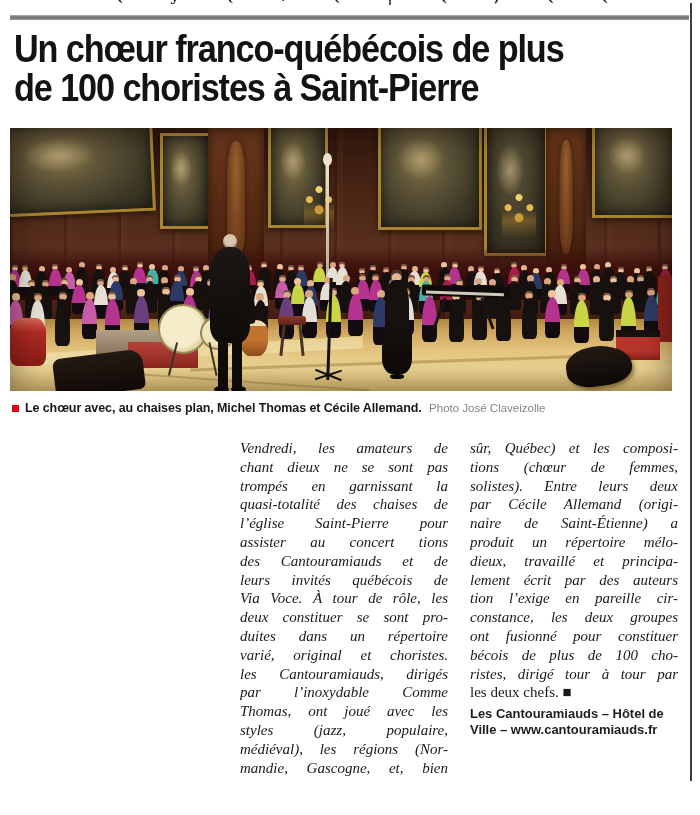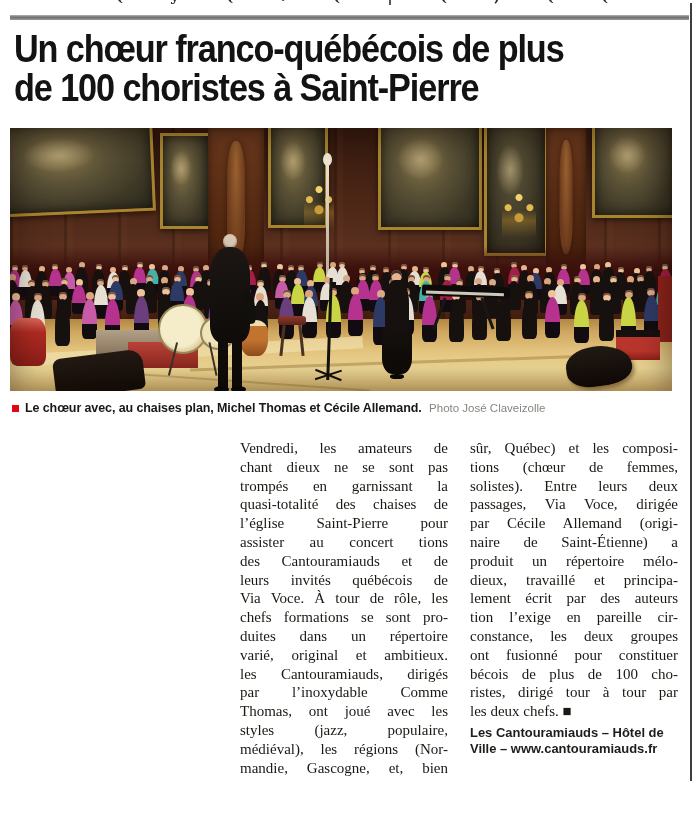--- a/index.html
+++ b/index.html
@@ -139,21 +139,21 @@
   .caption{position:absolute;left:12px;top:398px;width:676px;}
   .redsq{display:inline-block;width:7px;height:7px;background:#e30613;margin-right:6px;}
   .capb{font-weight:bold;font-size:12.5px;color:#181818;letter-spacing:-.1px;}
   .capc{font-size:11.5px;color:#87857f;margin-left:3px;}
 
   
   .col{position:absolute;top:439px;font-family:"Liberation Serif",serif;font-size:15px;
         line-height:18.8px;color:#1c1813;}
   .col1{left:240px;width:208px;}
   .col2{left:470px;width:208px;}
-  .jline{text-align:justify;text-align-last:justify;height:18.8px;overflow:hidden;}
+  .jline{text-align:justify;text-align-last:justify;height:18.8px;overflow:hidden;font-style:italic;}
   .lline{text-align:left;height:18.8px;overflow:hidden;}
   .credit-wrap{margin-top:4px;}
   .credit-line{font-family:"Liberation Sans",sans-serif;font-weight:bold;font-size:13.5px;
         line-height:15.6px;color:#1f1d1a;transform:scaleX(.96);transform-origin:0 50%;white-space:nowrap;}
 </style>
 </head>
 <body>
 
 <div class="page">
 
@@ -699,35 +699,34 @@
   <div class="col col1" id="col1">
       <div class="jline">Vendredi, les amateurs de</div>
       <div class="jline">chant dieux ne se sont pas</div>
       <div class="jline">trompés en garnissant la</div>
       <div class="jline">quasi-totalité des chaises de</div>
       <div class="jline">l’église Saint-Pierre pour</div>
       <div class="jline">assister au concert tions</div>
       <div class="jline">des Cantouramiauds et de</div>
       <div class="jline">leurs invités québécois de</div>
       <div class="jline">Via Voce. À tour de rôle, les</div>
-      <div class="jline">chefs formations se sont pro-</div>
+      <div class="jline">deux constituer se sont pro-</div>
       <div class="jline">duites dans un répertoire</div>
-      <div class="jline">varié, original et ambitieux.</div>
+      <div class="jline">varié, original et choristes.</div>
       <div class="jline">les Cantouramiauds, dirigés</div>
       <div class="jline">par l’inoxydable Comme</div>
       <div class="jline">Thomas, ont joué avec les</div>
       <div class="jline">styles (jazz, populaire,</div>
       <div class="jline">médiéval), les régions (Nor-</div>
       <div class="jline">mandie, Gascogne, et, bien</div>
     </div>
   <div class="col col2" id="col2">
       <div class="jline">sûr, Québec) et les composi-</div>
       <div class="jline">tions (chœur de femmes,</div>
       <div class="jline">solistes). Entre leurs deux</div>
-      <div class="jline">passages, Via Voce, dirigée</div>
       <div class="jline">par Cécile Allemand (origi-</div>
       <div class="jline">naire de Saint-Étienne) a</div>
       <div class="jline">produit un répertoire mélo-</div>
       <div class="jline">dieux, travaillé et principa-</div>
       <div class="jline">lement écrit par des auteurs</div>
       <div class="jline">tion l’exige en pareille cir-</div>
       <div class="jline">constance, les deux groupes</div>
       <div class="jline">ont fusionné pour constituer</div>
       <div class="jline">bécois de plus de 100 cho-</div>
       <div class="jline">ristes, dirigé tour à tour par</div>

